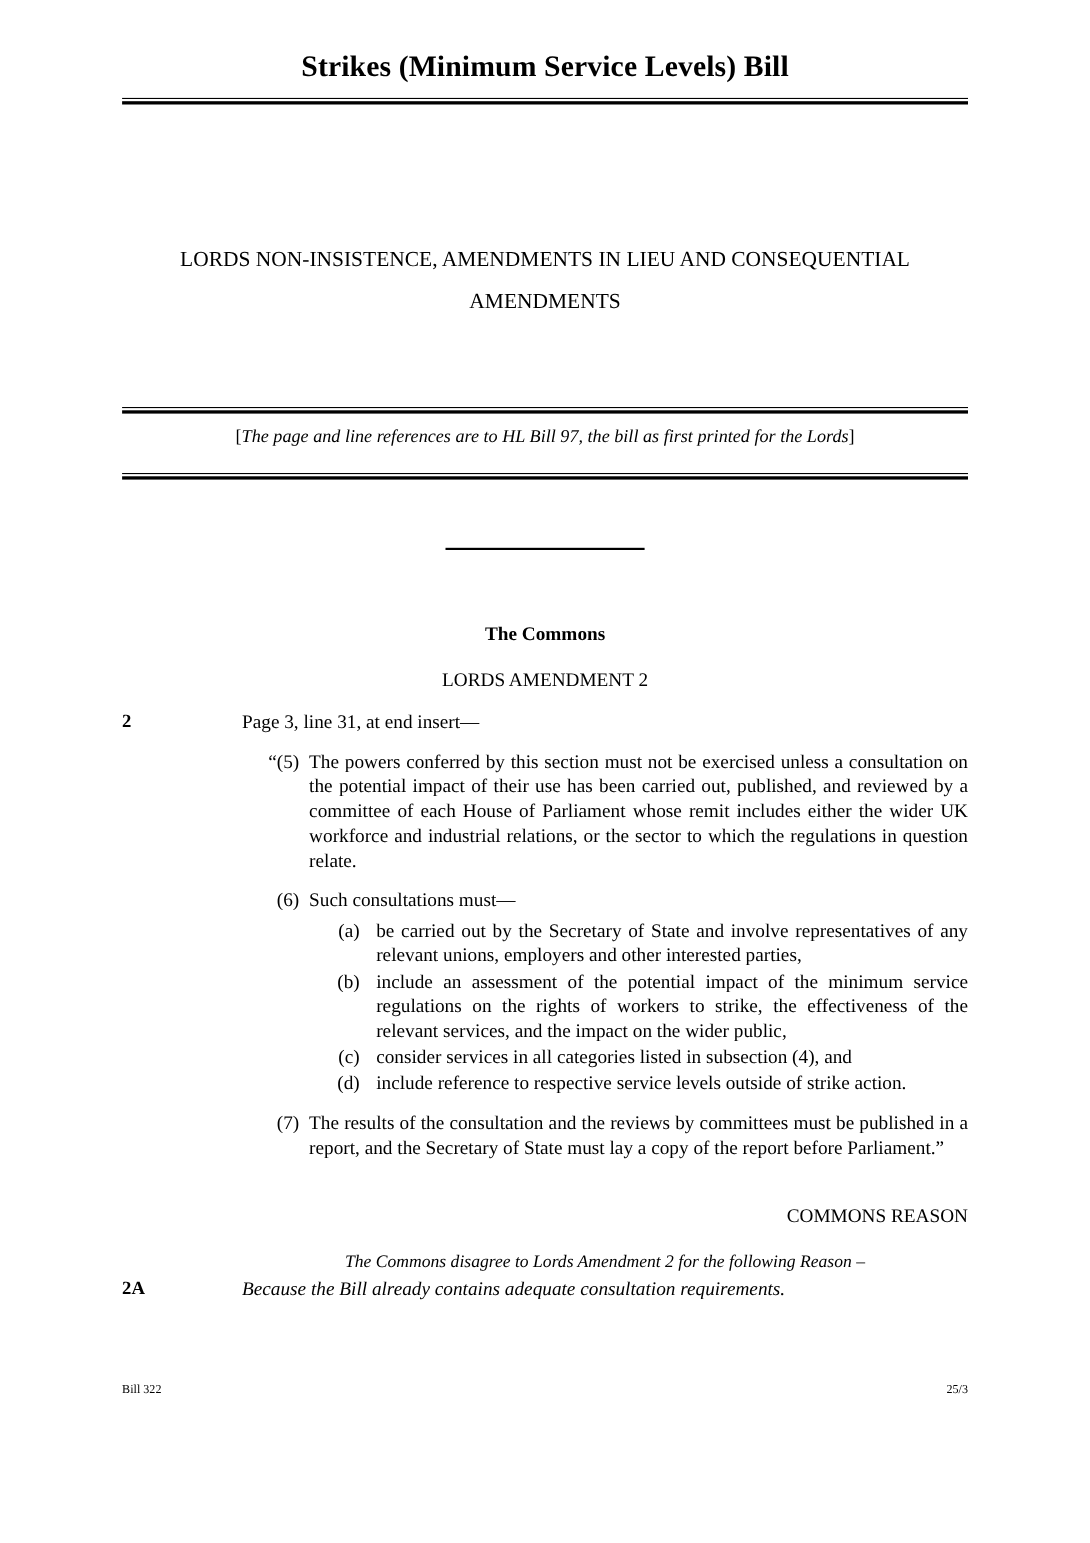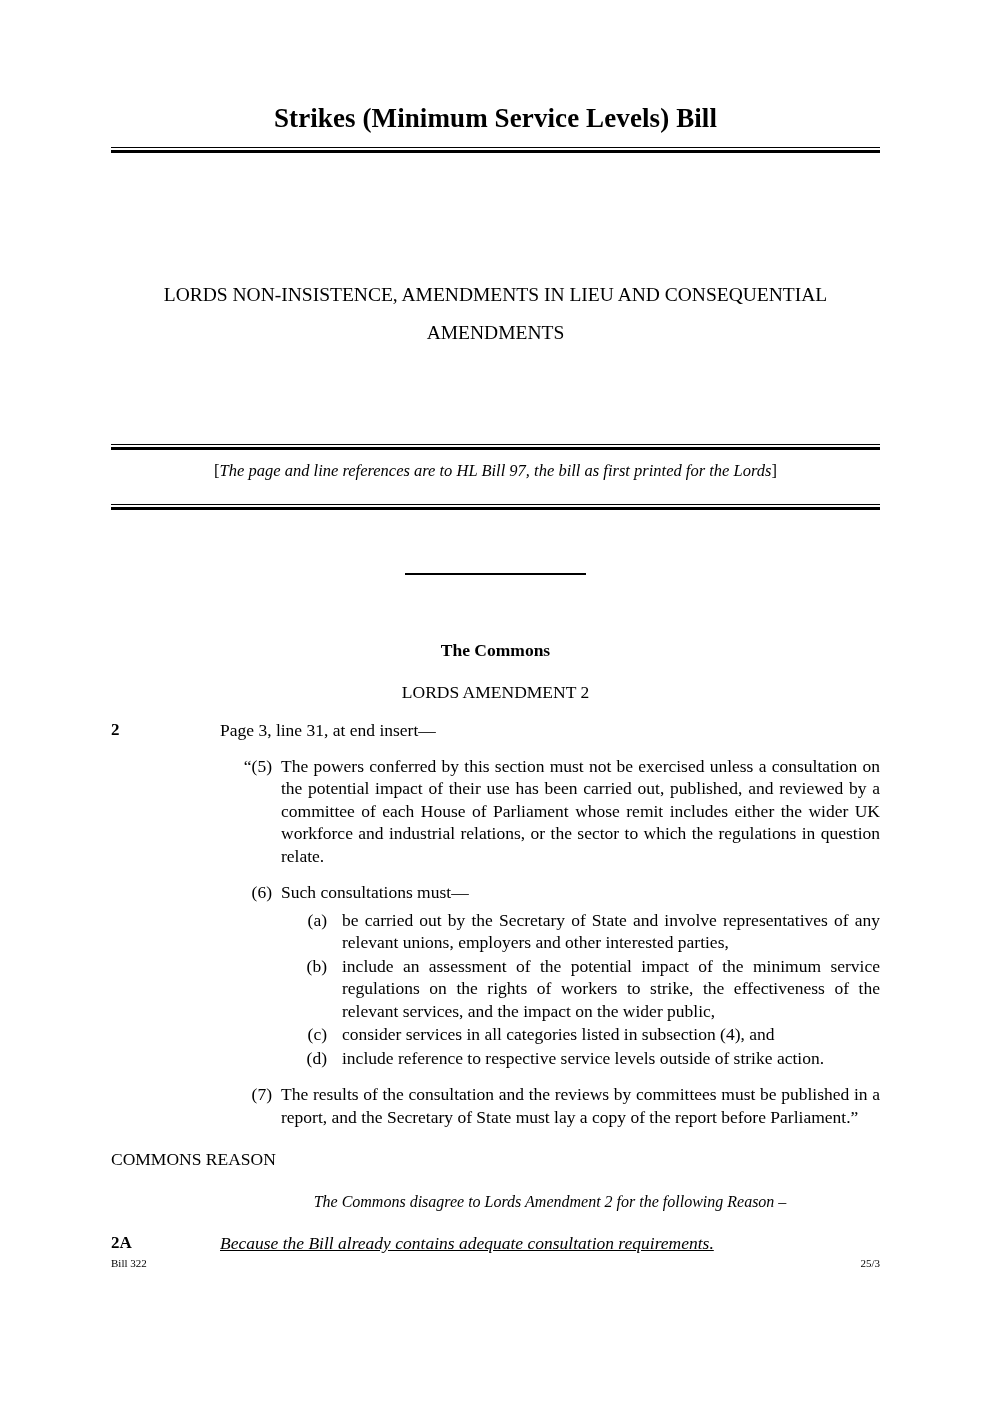--- a/index.html
+++ b/index.html
@@ -23,21 +23,21 @@
     height: 1403px;
   }
 
   
   .doc-title {
     text-align: center;
     font-size: 27px;
     font-weight: bold;
     letter-spacing: 0.1px;
     margin: 0;
-    padding-top: 104px;
+    padding-top: 46px;
     line-height: 1.1;
   }
   .rule-double {
     margin-top: 13px;
     width: 100%;
   }
   .rule-double .thin {
     height: 1px;
     background: #000;
     width: 100%;
@@ -50,21 +50,21 @@
     background: #000;
     width: 100%;
   }
 
   
   .subtitle {
     text-align: center;
     font-size: 19.5px;
     line-height: 1.95;
     margin: 0;
-    padding: 16px 40px;
+    padding: 0 40px;
     padding-top: 123px;
   }
 
   
   .note-block {
     margin-top: 76px;
   }
   .note-text {
     text-align: center;
     font-size: 16.5px;
@@ -93,23 +93,23 @@
     font-size: 17.5px;
     font-weight: bold;
     margin-top: 61px;
   }
   .amendment-head {
     text-align: center;
     font-size: 17.5px;
     margin-top: 21px;
   }
   .commons-reason-head {
-    text-align: left;
-    font-size: 17.5px;
-    margin-top: 21px;
+    text-align: right;
+    font-size: 17.5px;
+    margin-top: 41px;
   }
 
   
   .amend-row {
     position: relative;
     margin-top: 17px;
     min-height: 1px;
   }
   .amend-num {
     position: absolute;
@@ -167,22 +167,21 @@
   
   .reason-line {
     margin-left: 109px;
     margin-top: 23px;
     font-size: 16px;
     font-style: italic;
     text-align: center;
   }
   .reason-row {
     position: relative;
-    margin-top: 22px;
-    text-decoration: underline;
+    margin-top: 4px;
   }
   .reason-row .amend-num {
     font-style: normal;
   }
   .reason-row .reason-body {
     margin-left: 109px;
     font-size: 17.5px;
     font-style: italic;
   }
 

